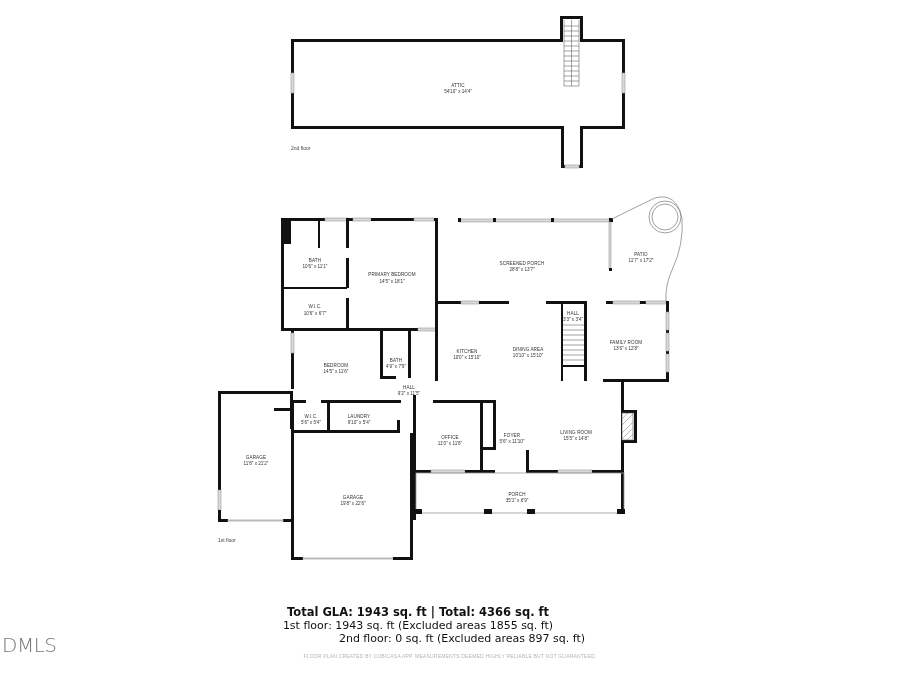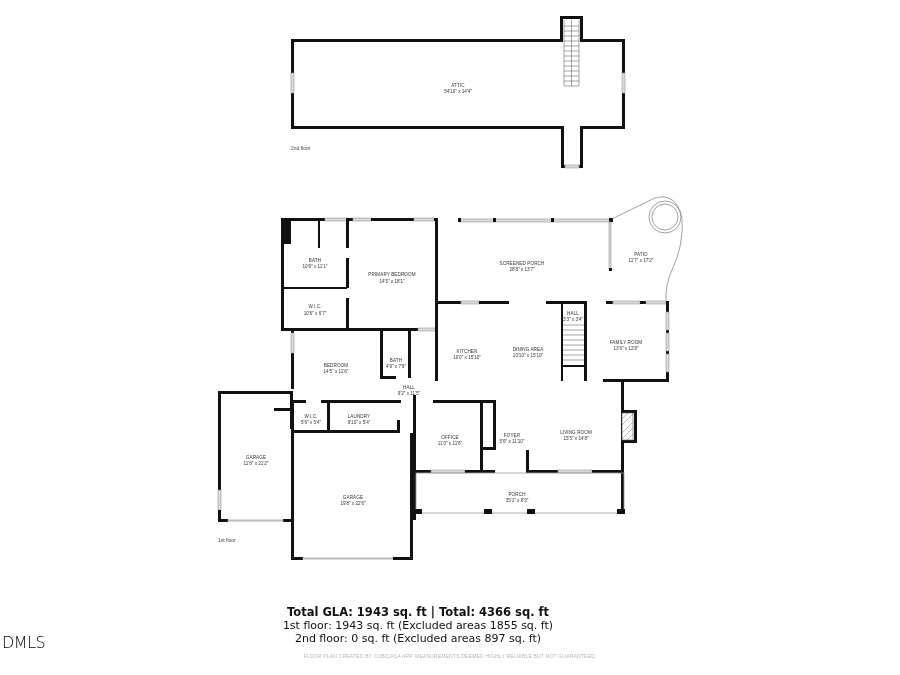--- a/index.html
+++ b/index.html
@@ -9,23 +9,23 @@
     .wall { fill:#111; }
     .win { fill:#d9d9d9; stroke:#9a9a9a; stroke-width:0.6; }
     .thin { fill:none; stroke:#888; stroke-width:0.8; }
     .stair { fill:none; stroke:#666; stroke-width:0.6; }
     .room-name { font-family:"Liberation Sans", sans-serif; font-size:4.6px; fill:#333; text-anchor:middle; letter-spacing:0.1px; }
     .room-dim  { font-family:"Liberation Sans", sans-serif; font-size:4.6px; fill:#333; text-anchor:middle; }
     .floor-lbl { font-family:"Liberation Sans", sans-serif; font-size:5px; fill:#444; }
     .summary { position:absolute; left:0; width:836px; text-align:center; font-family:"DejaVu Sans", sans-serif; color:#111; }
     .sum-total { top:605px; font-size:11.5px; font-weight:bold; }
     .sum-line1 { top:619px; font-size:11px; }
-    .sum-line2 { top:632px; font-size:11px; }
+    .sum-line2 { top:632px; font-size:11px;margin-left:44px; }
     .disclaimer { position:absolute; top:653px; left:0; width:900px; text-align:center; font-size:5px; color:#b5b5b5; font-family:"Liberation Sans", sans-serif; letter-spacing:0.2px; }
-    .logo { position:absolute; left:2px; top:633px; font-family:"DejaVu Sans", sans-serif; font-size:16px; color:#000000; font-weight:200; letter-spacing:-0.5px; }
+    .logo { position:absolute; left:2px; top:633px; font-family:"DejaVu Sans", sans-serif; font-size:20px; color:#737373; font-weight:200; letter-spacing:-0.5px; }
   </style>
 </head>
 <body>
 
 <svg id="plan" viewBox="0 0 900 675" xmlns="http://www.w3.org/2000/svg">
 
   <g>
 
     <rect class="wall" x="291" y="39" width="270" height="3"></rect>
     <rect class="wall" x="580" y="39" width="45" height="3"></rect>

